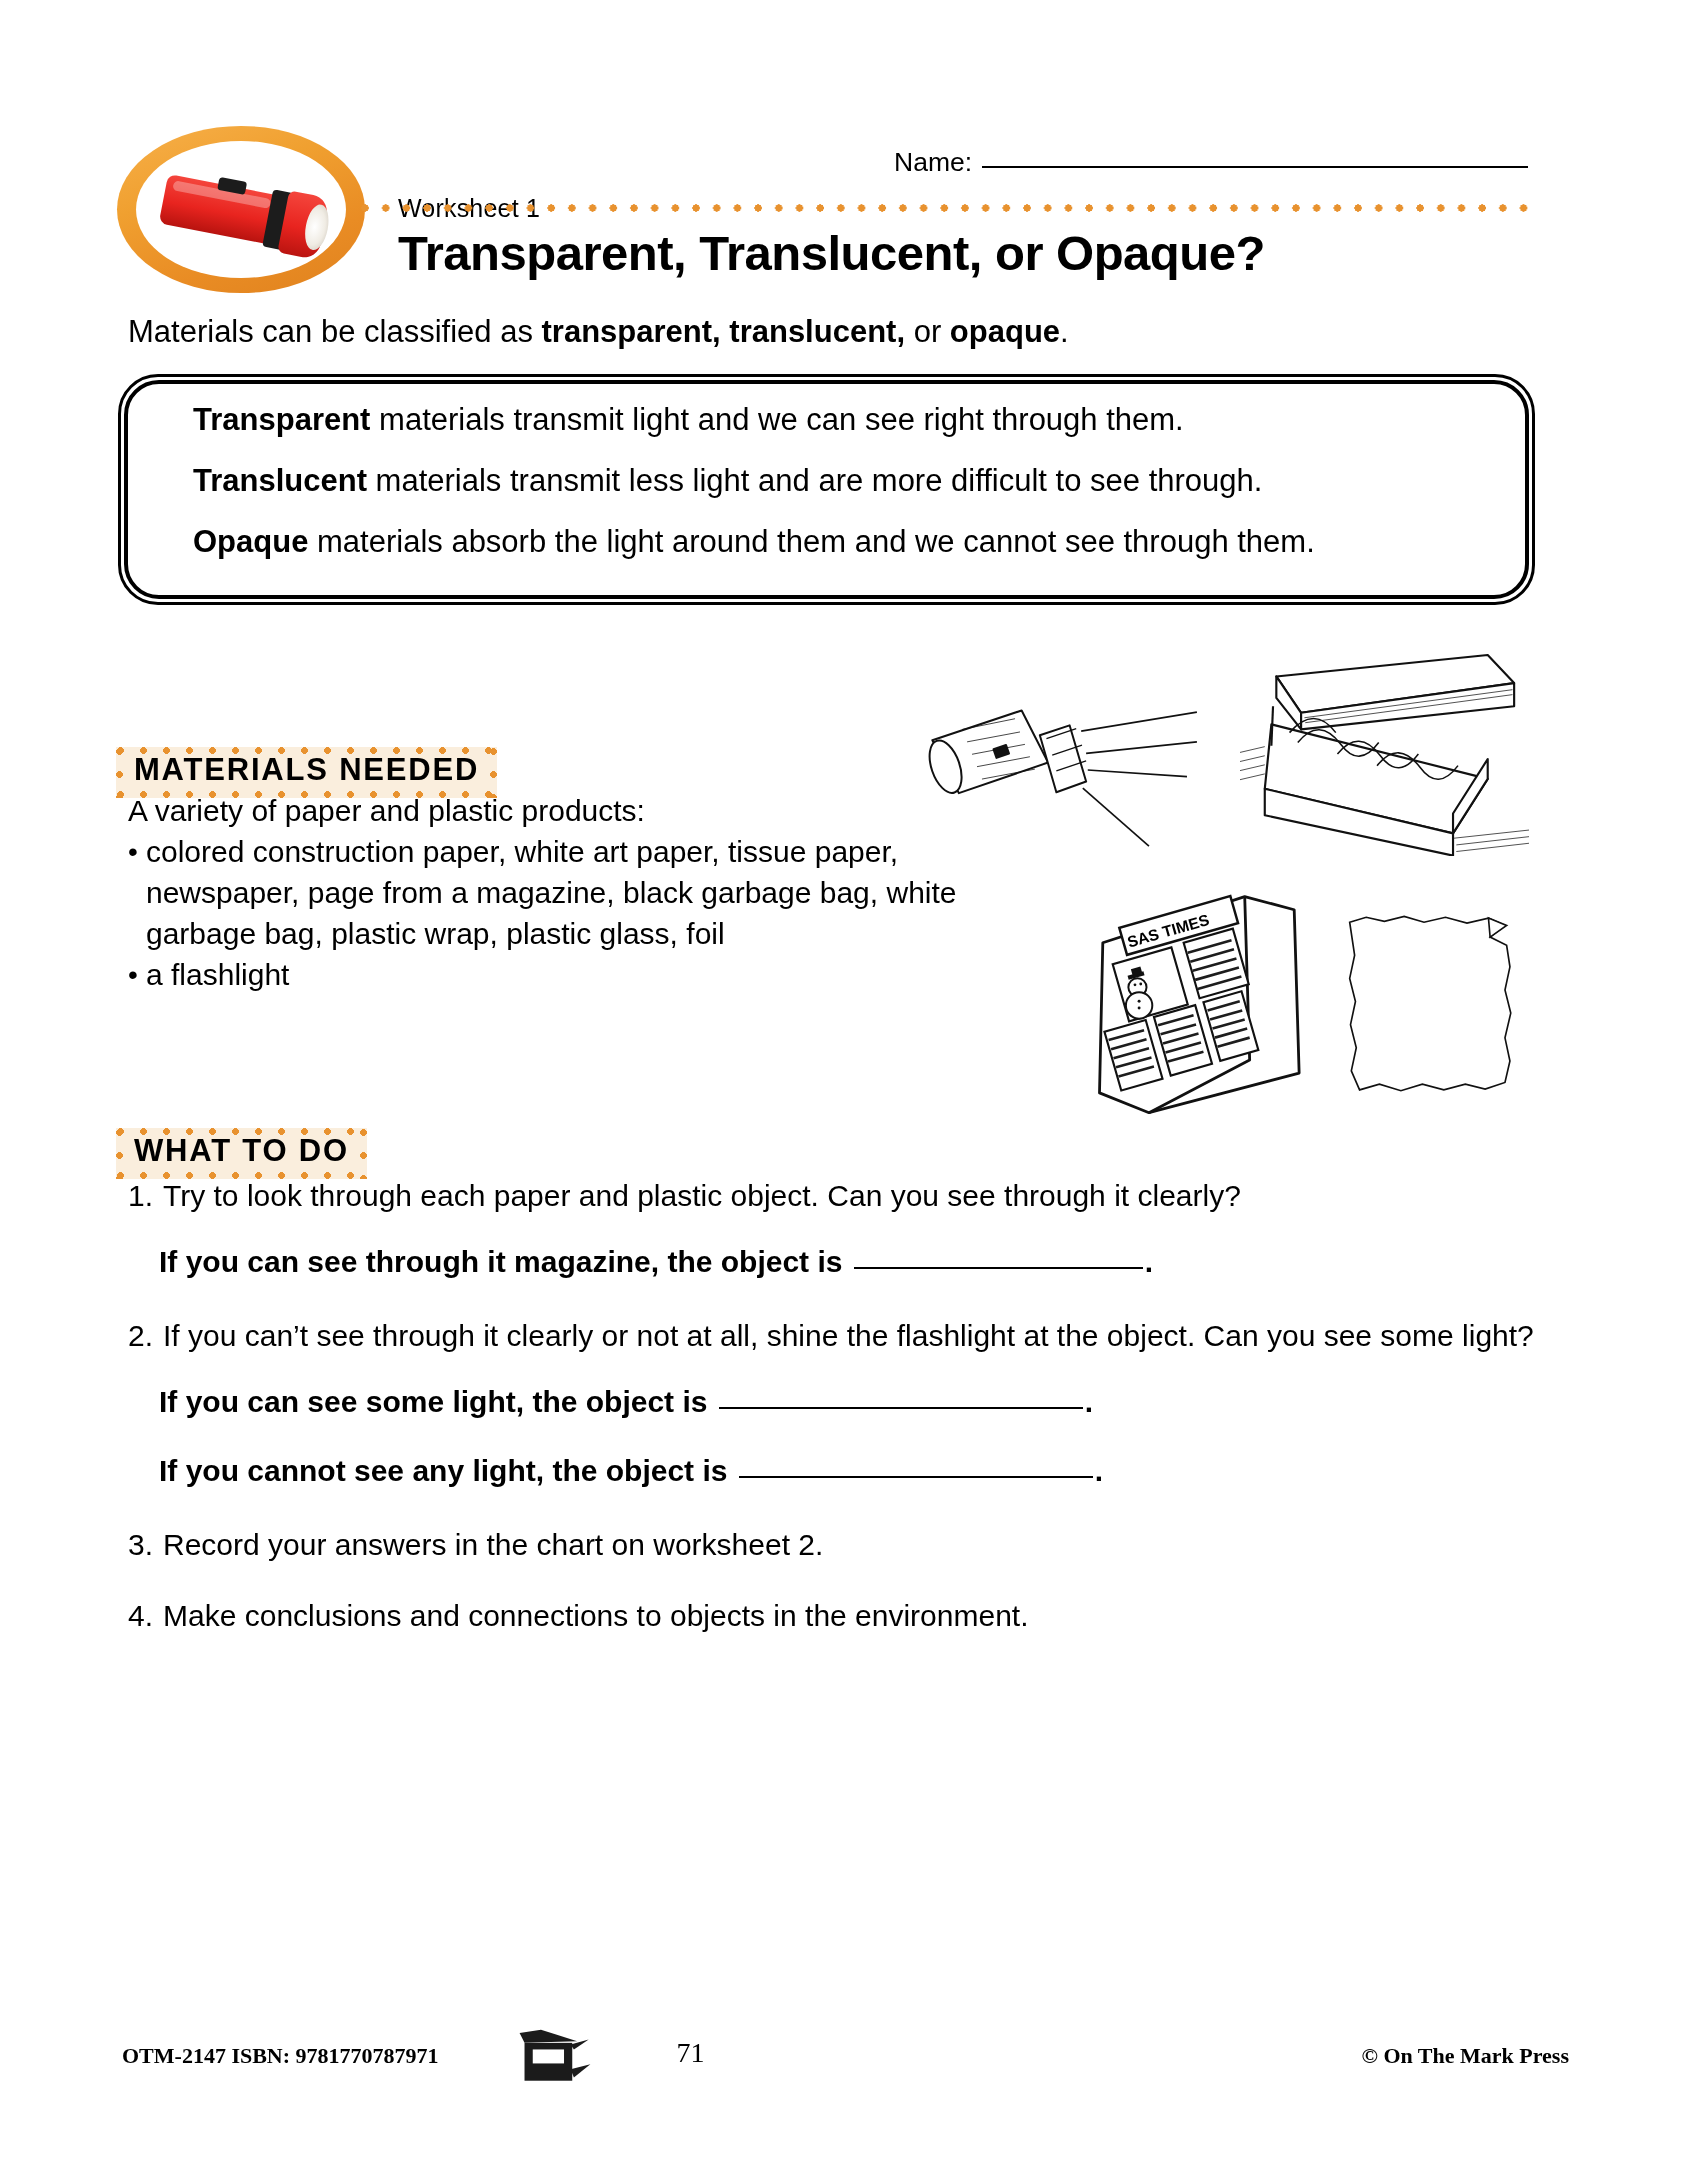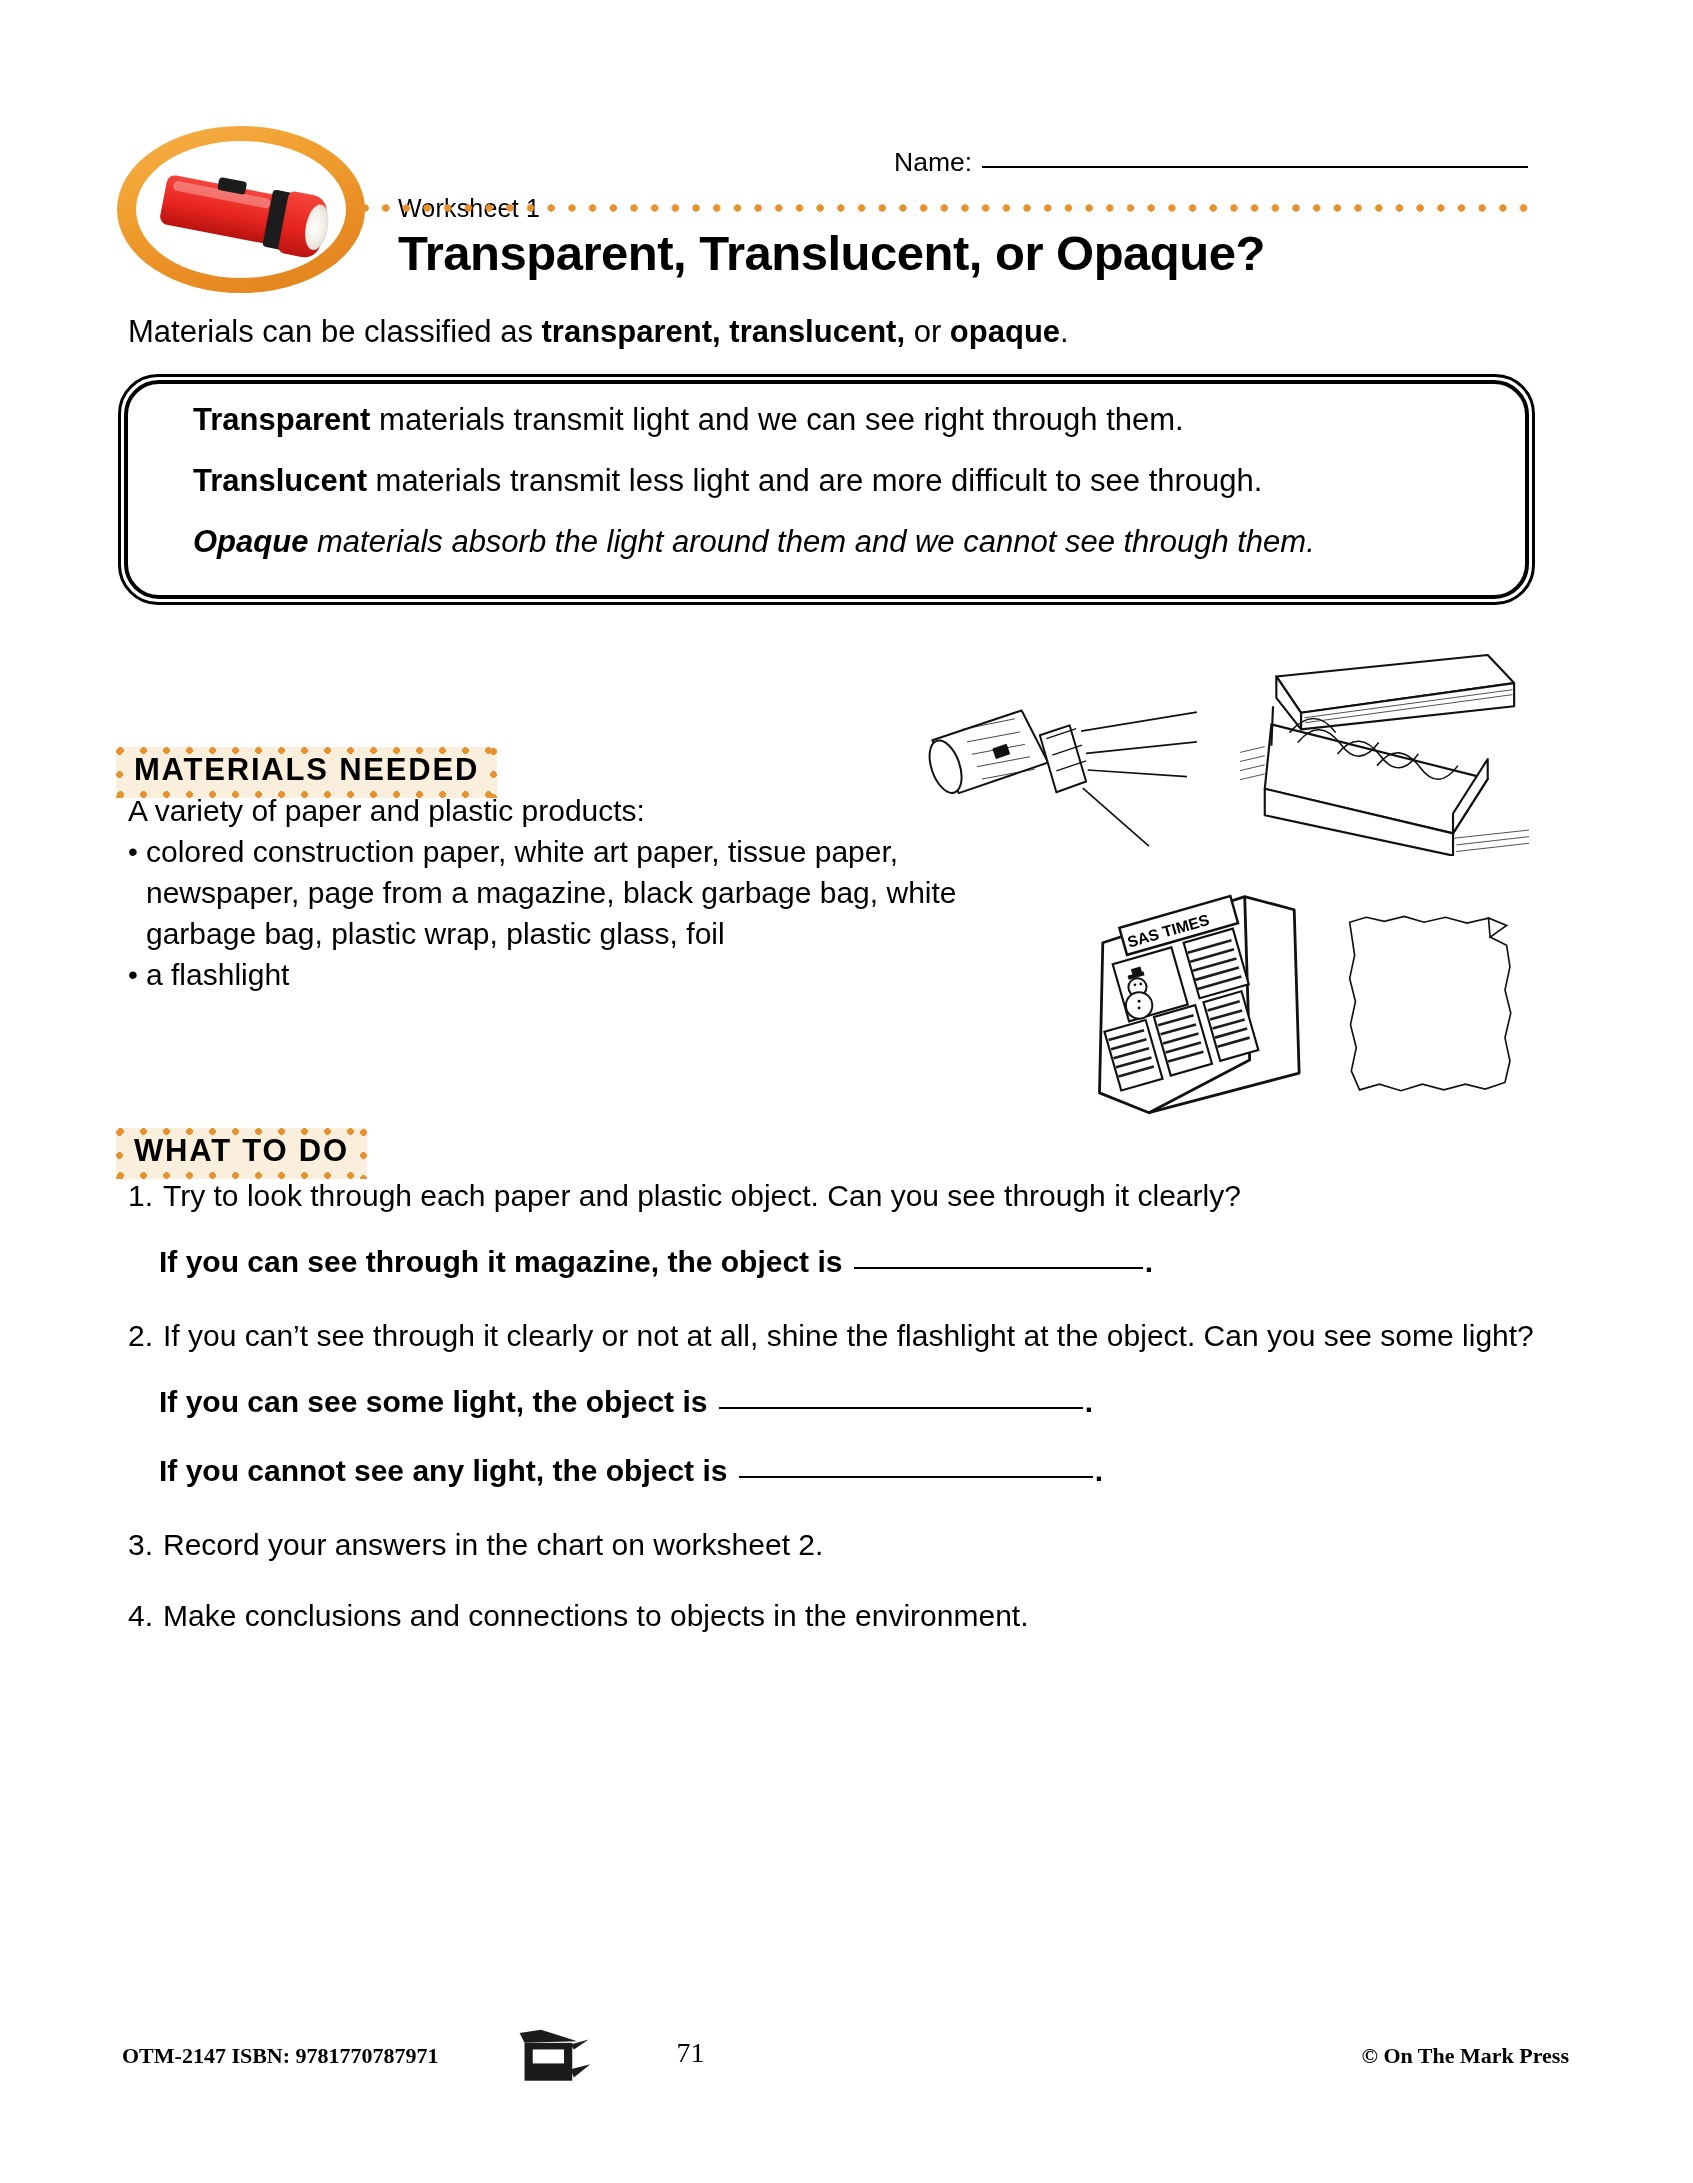--- a/index.html
+++ b/index.html
@@ -177,21 +177,21 @@
     left: 157px;
     top: 402px;
     width: 1356px;
     margin-left: 36px;
   }
   .defline {
     font-size: 31px;
     margin-bottom: 25px;
     white-space: nowrap;
   }
-  .defline:last-child { margin-bottom: 0; font-style: italic; }
+  .defline:last-child { margin-bottom: 0; }
   .defline b { font-weight: bold; }
 
   .lets {
     position: absolute;
     left: 128px;
     top: 622px;
     font-size: 31px;
   }
 
   

